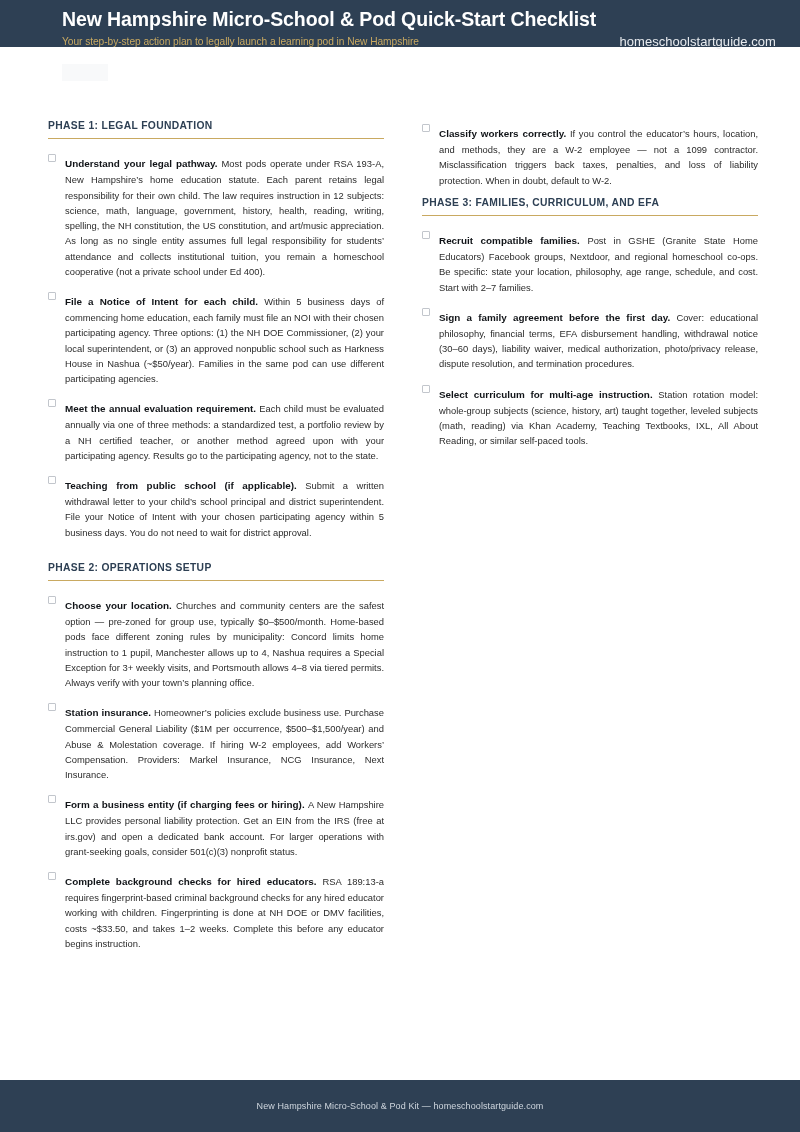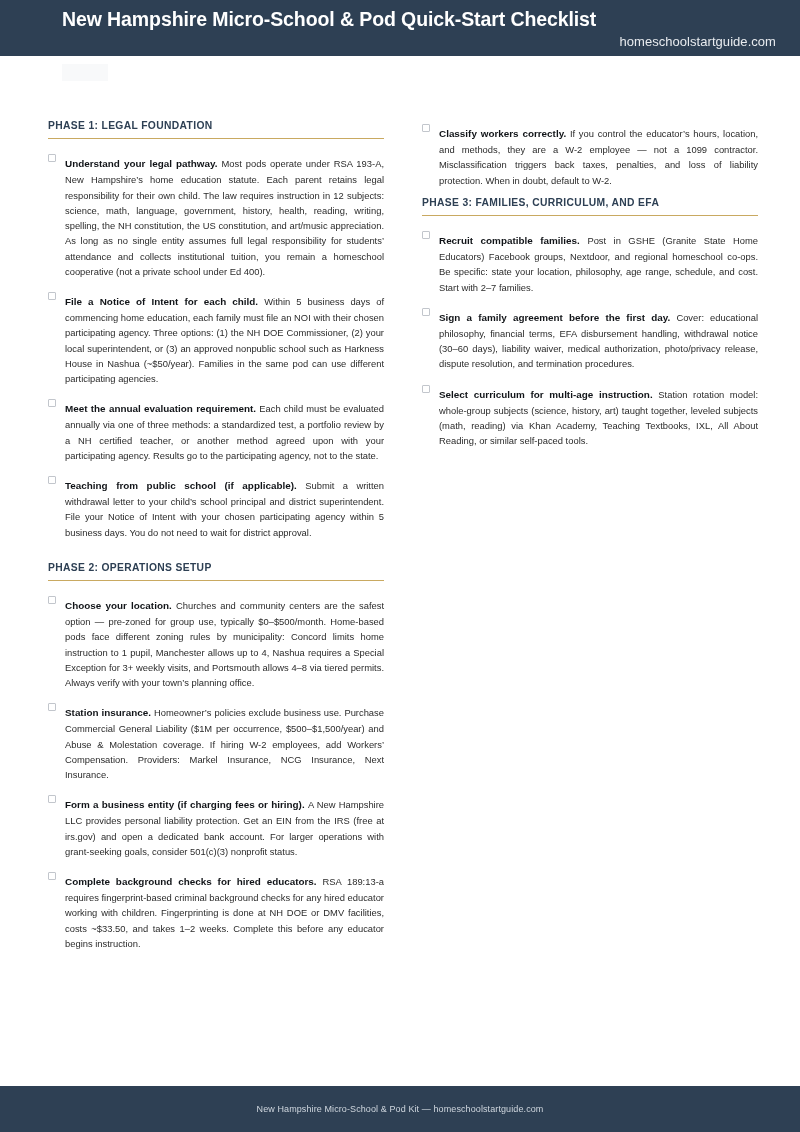--- a/index.html
+++ b/index.html
@@ -12,21 +12,21 @@
   body {
     font-family: "Liberation Sans", sans-serif;
     background: #ffffff;
     position: relative;
     overflow: hidden;
   }
 
   
   .page-header {
     background: #2e4054;
-    height: 56px;
+    height: 47px;
     padding: 7px 24px 0 62px;
     position: relative;
   }
 
   .header-title {
     color: #ffffff;
     font-size: 19.5px;
     font-weight: bold;
     letter-spacing: -0.1px;
     line-height: 1.3;
@@ -140,38 +140,39 @@
   }
 
   .item-text b::after { content: " "; }
 
   
   .page-footer {
     position: absolute;
     left: 0;
     right: 0;
     bottom: 0;
-    height: 46px;
+    height: 52px;
     background: #2e4054;
     display: flex;
     align-items: center;
     justify-content: center;
   }
 
   .footer-text {
     color: #cfd6de;
     font-size: 9px;
     letter-spacing: 0.1px;
   }
 </style>
 </head>
 <body>
 
 <div class="page-header">
   <div class="header-title">New Hampshire Micro-School &amp; Pod Quick-Start Checklist</div>
+  <div class="header-subtitle">Your step-by-step action plan to legally launch a learning pod in New Hampshire</div>
   <div class="header-url">homeschoolstartguide.com</div>
 </div>
 <div class="header-ghost"></div>
 
 <div class="content">
   <div class="columns">
 
     <div class="column" id="col-left">
         <div class="phase-block">
           <div class="phase-heading">PHASE 1: LEGAL FOUNDATION</div>

